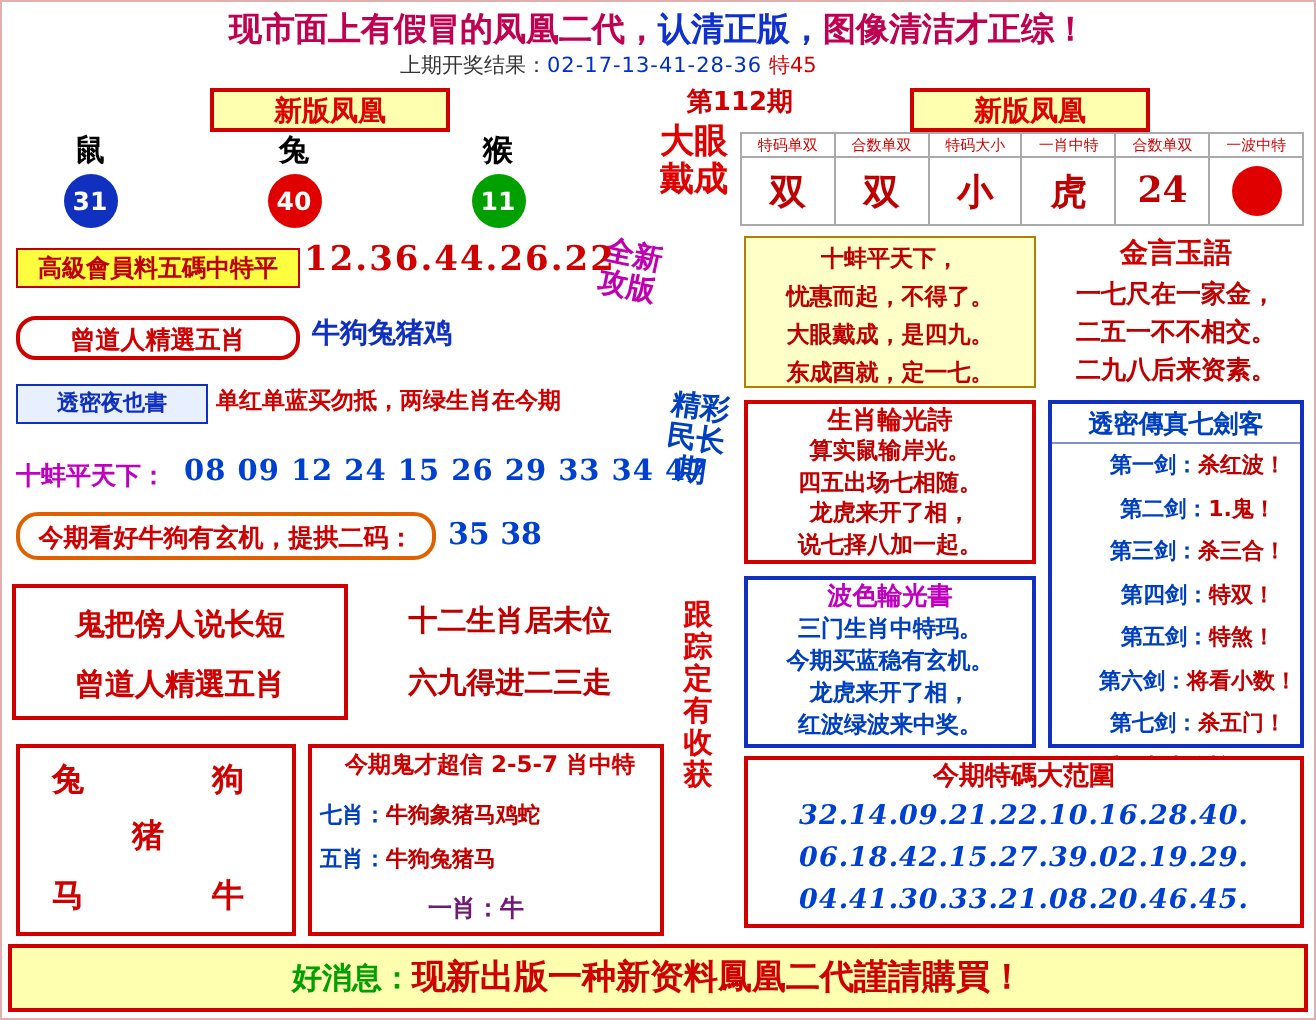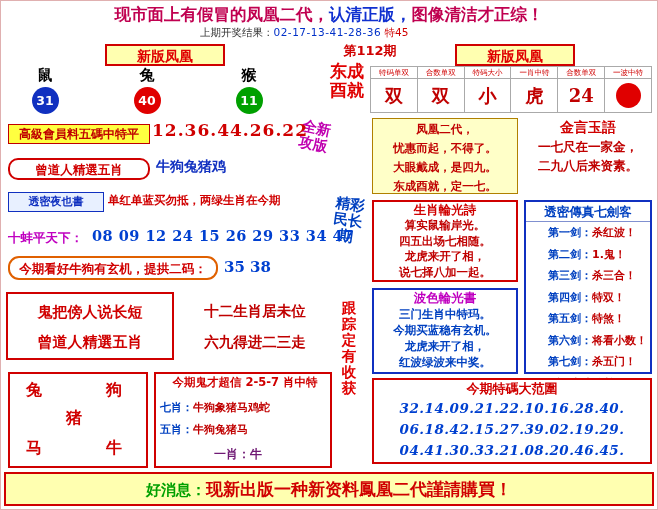--- a/index.html
+++ b/index.html
@@ -359,20 +359,21 @@
   }
   .toumi .hd {
     text-align: center; font-size: 12.5px; font-weight: bold;
     color: #0040c0; line-height: 19px;
     border-bottom: 1px solid #8090d0;
   }
   .toumi .line {
     font-size: 11px; color: #c00000; font-weight: bold;
     padding-left: 22px; line-height: 21.5px;
     white-space: nowrap;
+    text-align: center;
   }
   .toumi .line .k { color: #0040c0; }
 
   
   .fanwei {
     position: absolute; left: 372px; top: 378px;
     width: 280px; height: 86px;
     border: 2px solid #d00000;
     background: #fff;
   }
@@ -433,21 +434,21 @@
     <div class="zbox" style="left:110px;">
       <div class="zname">兔</div>
       <div class="ball red">40</div>
     </div>
     <div class="zbox" style="left:212px;">
       <div class="zname">猴</div>
       <div class="ball green">11</div>
     </div>
   </div>
 
-  <div class="vtitle">东成酉就</div>
+  <div class="vtitle">大眼戴成</div>
   <div class="vtitle2">全新攻版</div>
   <div class="vtitle3">精彩民长期</div>
   <div class="vtitle4">跟踪定有收获</div>
 
   <table class="tr-table">
     <tbody>
         <tr>
       <td>特码单双</td>
       <td>合数单双</td>
       <td>特码大小</td>
@@ -462,29 +463,30 @@
       <td>虎</td>
       <td>24</td>
       <td>
             <div class="dot-red"></div>
           </td>
     </tr>
   </tbody>
     </table>
 
   <div class="xiaoxi">
-    <div>凤凰二代，</div>
+    <div>十蚌平天下，</div>
     <div>忧惠而起，不得了。</div>
     <div>大眼戴成，是四九。</div>
     <div>东成酉就，定一七。</div>
   </div>
 
   <div class="jinyan">
     <div class="hd">金言玉語</div>
     <div>一七尺在一家金，</div>
+    <div>二五一不不相交。</div>
     <div>二九八后来资素。</div>
   </div>
 
   <div class="gaoji">高級會員料五碼中特平</div>
   <div class="gaoji-nums">12.36.44.26.22</div>
 
   <div class="zengdao">曾道人精選五肖</div>
   <div class="zengdao-val">牛狗兔猪鸡</div>
 
   <div class="tmye">透密夜也書</div>

